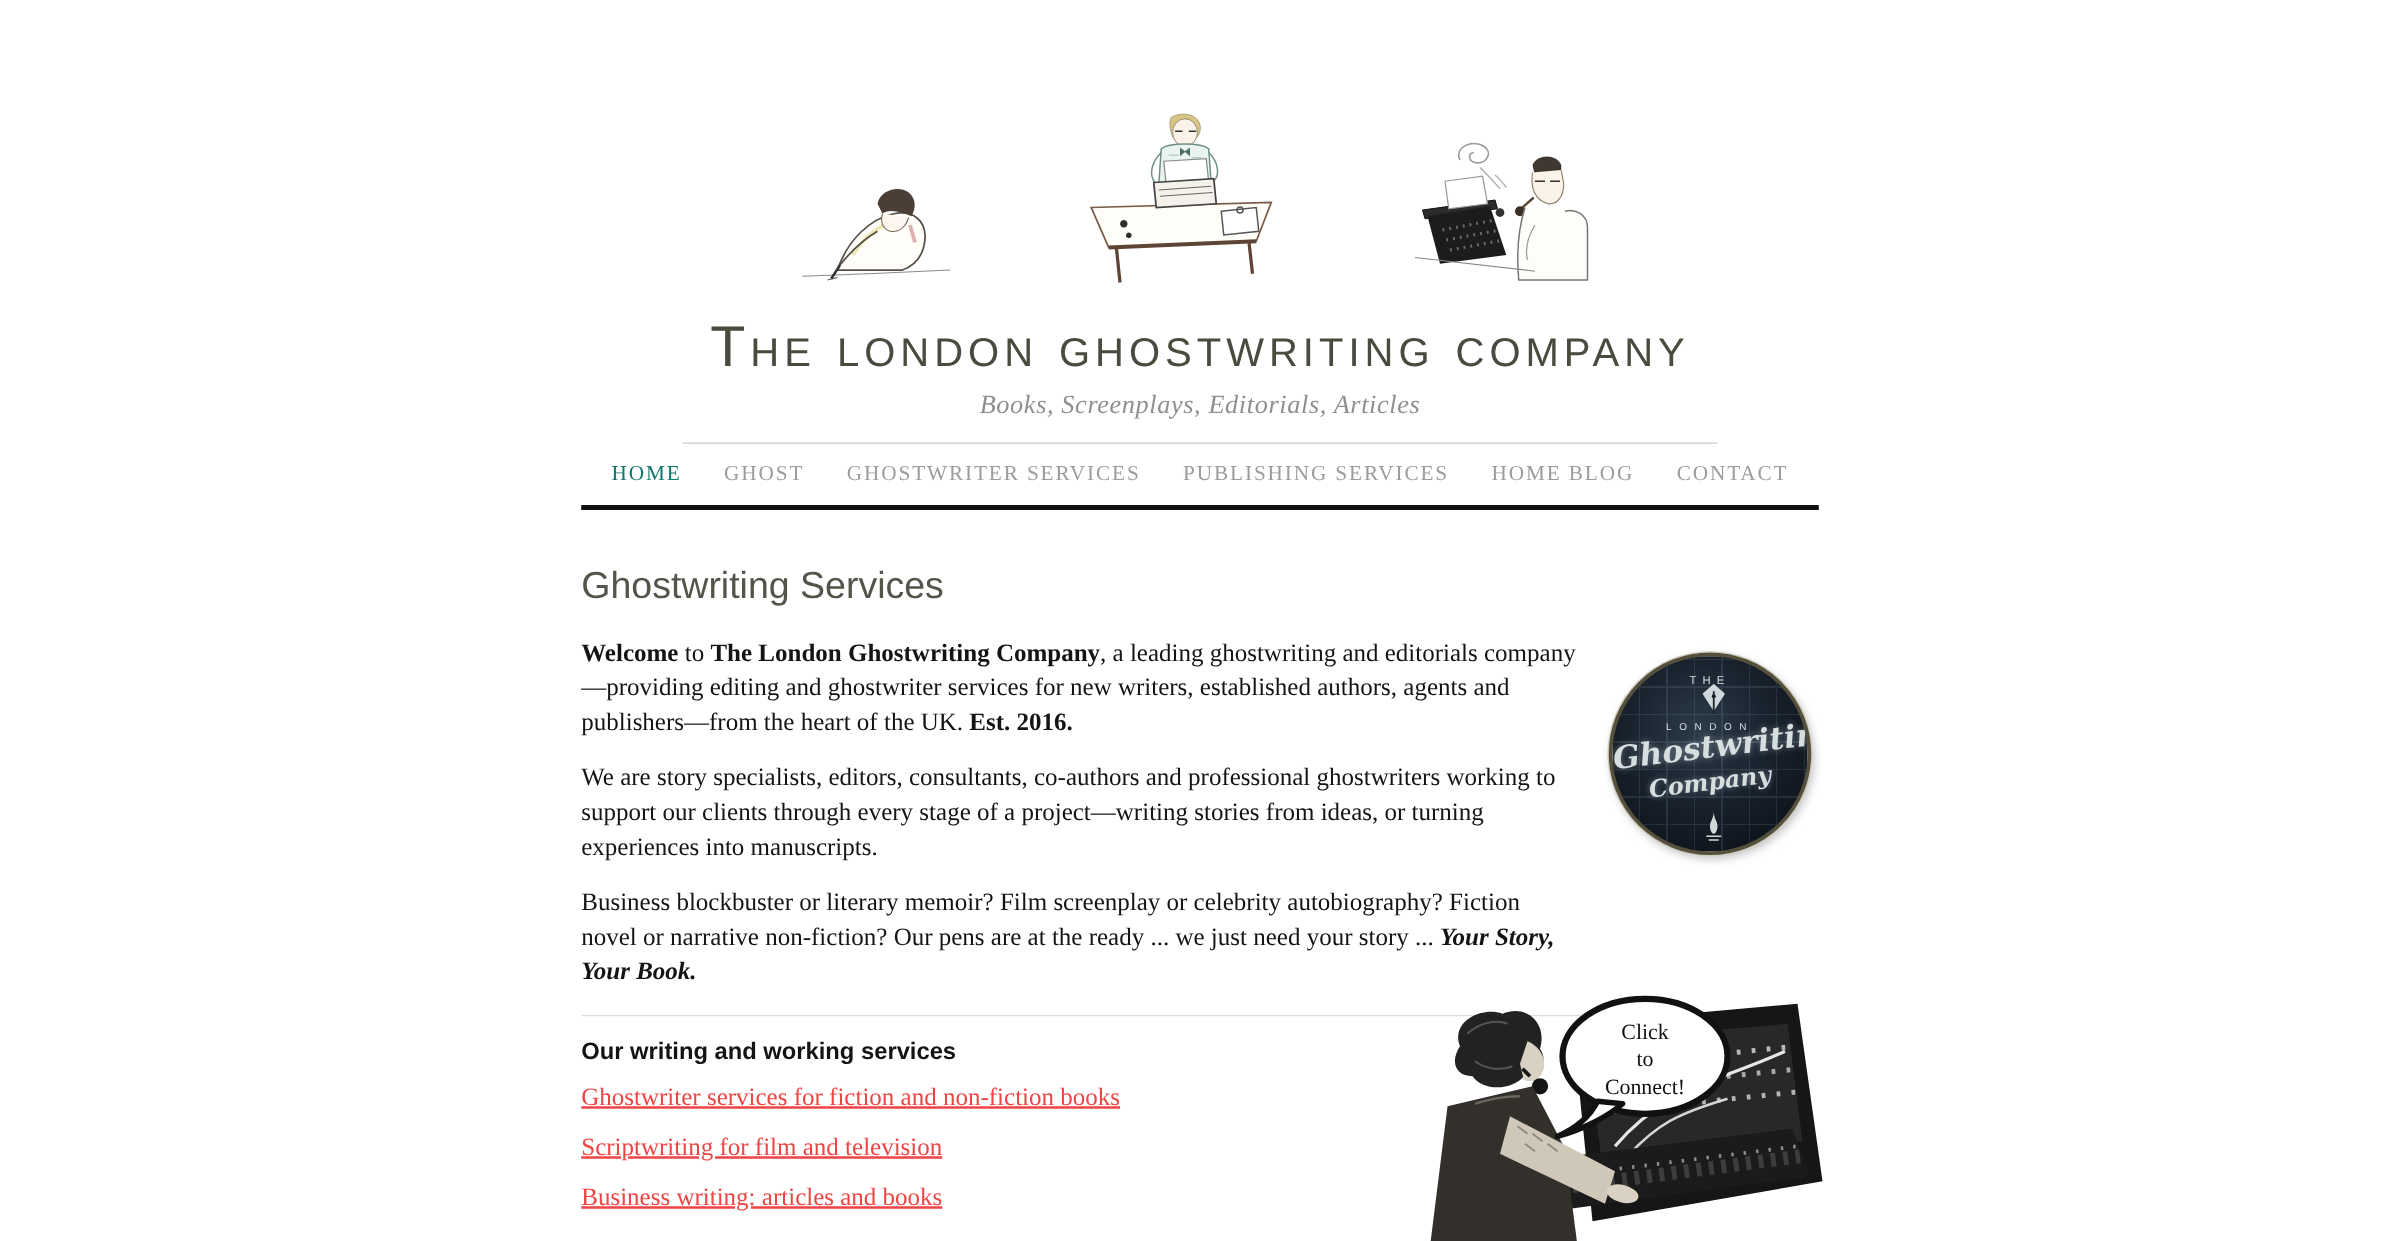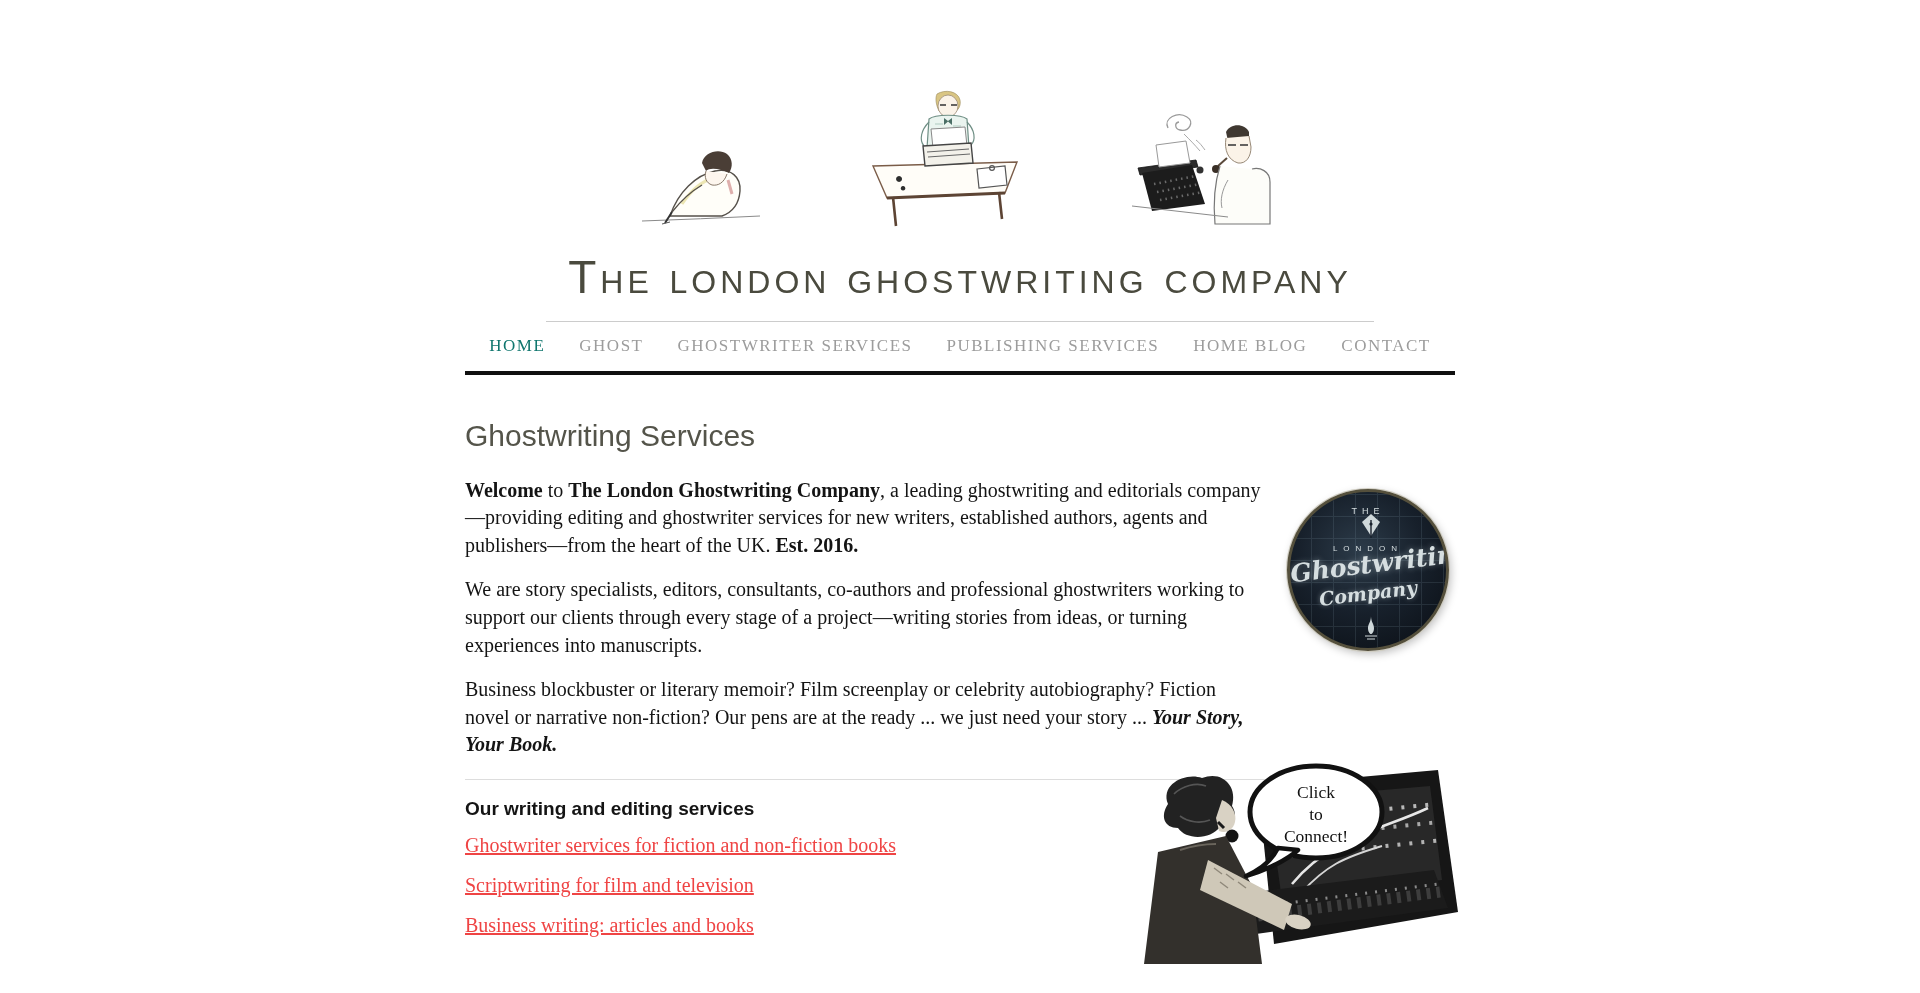--- a/index.html
+++ b/index.html
@@ -156,20 +156,21 @@
         <polygon points="8,58 66,50 68,57 10,65" fill="#2b2b2b" stroke="#111111" stroke-width="0.8"></polygon>
         <polygon points="12,63 62,55 75,94 22,101" fill="#1c1c1c"></polygon>
         <polygon points="26,35 56,31 60,53 29,57" fill="#ffffff" stroke="#999999" stroke-width="1"></polygon>
         <path d="M24,74 L66,66 M27,82 L70,74 M30,90 L73,82" stroke="#6a6a6a" stroke-width="2.5" stroke-dasharray="1.5 4"></path>
         <circle cx="70" cy="60" r="3.5" fill="#333333"></circle>
         <path d="M2,96 L98,107" stroke="#8a8a8a" stroke-width="1"></path>
       </svg>
     </div>
 
     <div class="site-title">The London Ghostwriting Company</div>
+    <div class="site-tagline">Books, Screenplays, Editorials, Articles</div>
 
     <div class="thin-rule"></div>
 
     <nav class="main-nav">
       <a class="active">HOME</a>
       <a>GHOST</a>
       <a>GHOSTWRITER SERVICES</a>
       <a>PUBLISHING SERVICES</a>
       <a>HOME BLOG</a>
       <a>CONTACT</a>
@@ -185,21 +186,21 @@
     <div class="text-col">
 
       <p class="body-para"><b>Welcome</b><span> to </span><b>The London Ghostwriting Company</b><span>, a leading ghostwriting and editorials company—providing editing and ghostwriter services for new writers, established authors, agents and publishers—from the heart of the UK. </span><b>Est. 2016.</b></p>
 
       <p class="body-para">We are story specialists, editors, consultants, co-authors and professional ghostwriters working to support our clients through every stage of a project—writing stories from ideas, or turning experiences into manuscripts.</p>
 
       <p class="body-para"><span>Business blockbuster or literary memoir? Film screenplay or celebrity autobiography? Fiction novel or narrative non-fiction? Our pens are at the ready ... we just need your story ... </span><span class="em-bold-italic">Your Story, Your Book.</span></p>
 
       <div class="section-divider"></div>
 
-      <h3 class="services-heading">Our writing and editing services</h3>
+      <h3 class="services-heading">Our writing and working services</h3>
 
       <a class="service-link">Ghostwriter services for fiction and non-fiction books</a>
       <a class="service-link">Scriptwriting for film and television</a>
       <a class="service-link">Business writing: articles and books</a>
 
     </div>
 
     <div class="logo-badge">
       <div class="logo-grid"></div>
       <span class="logo-the">THE</span>

